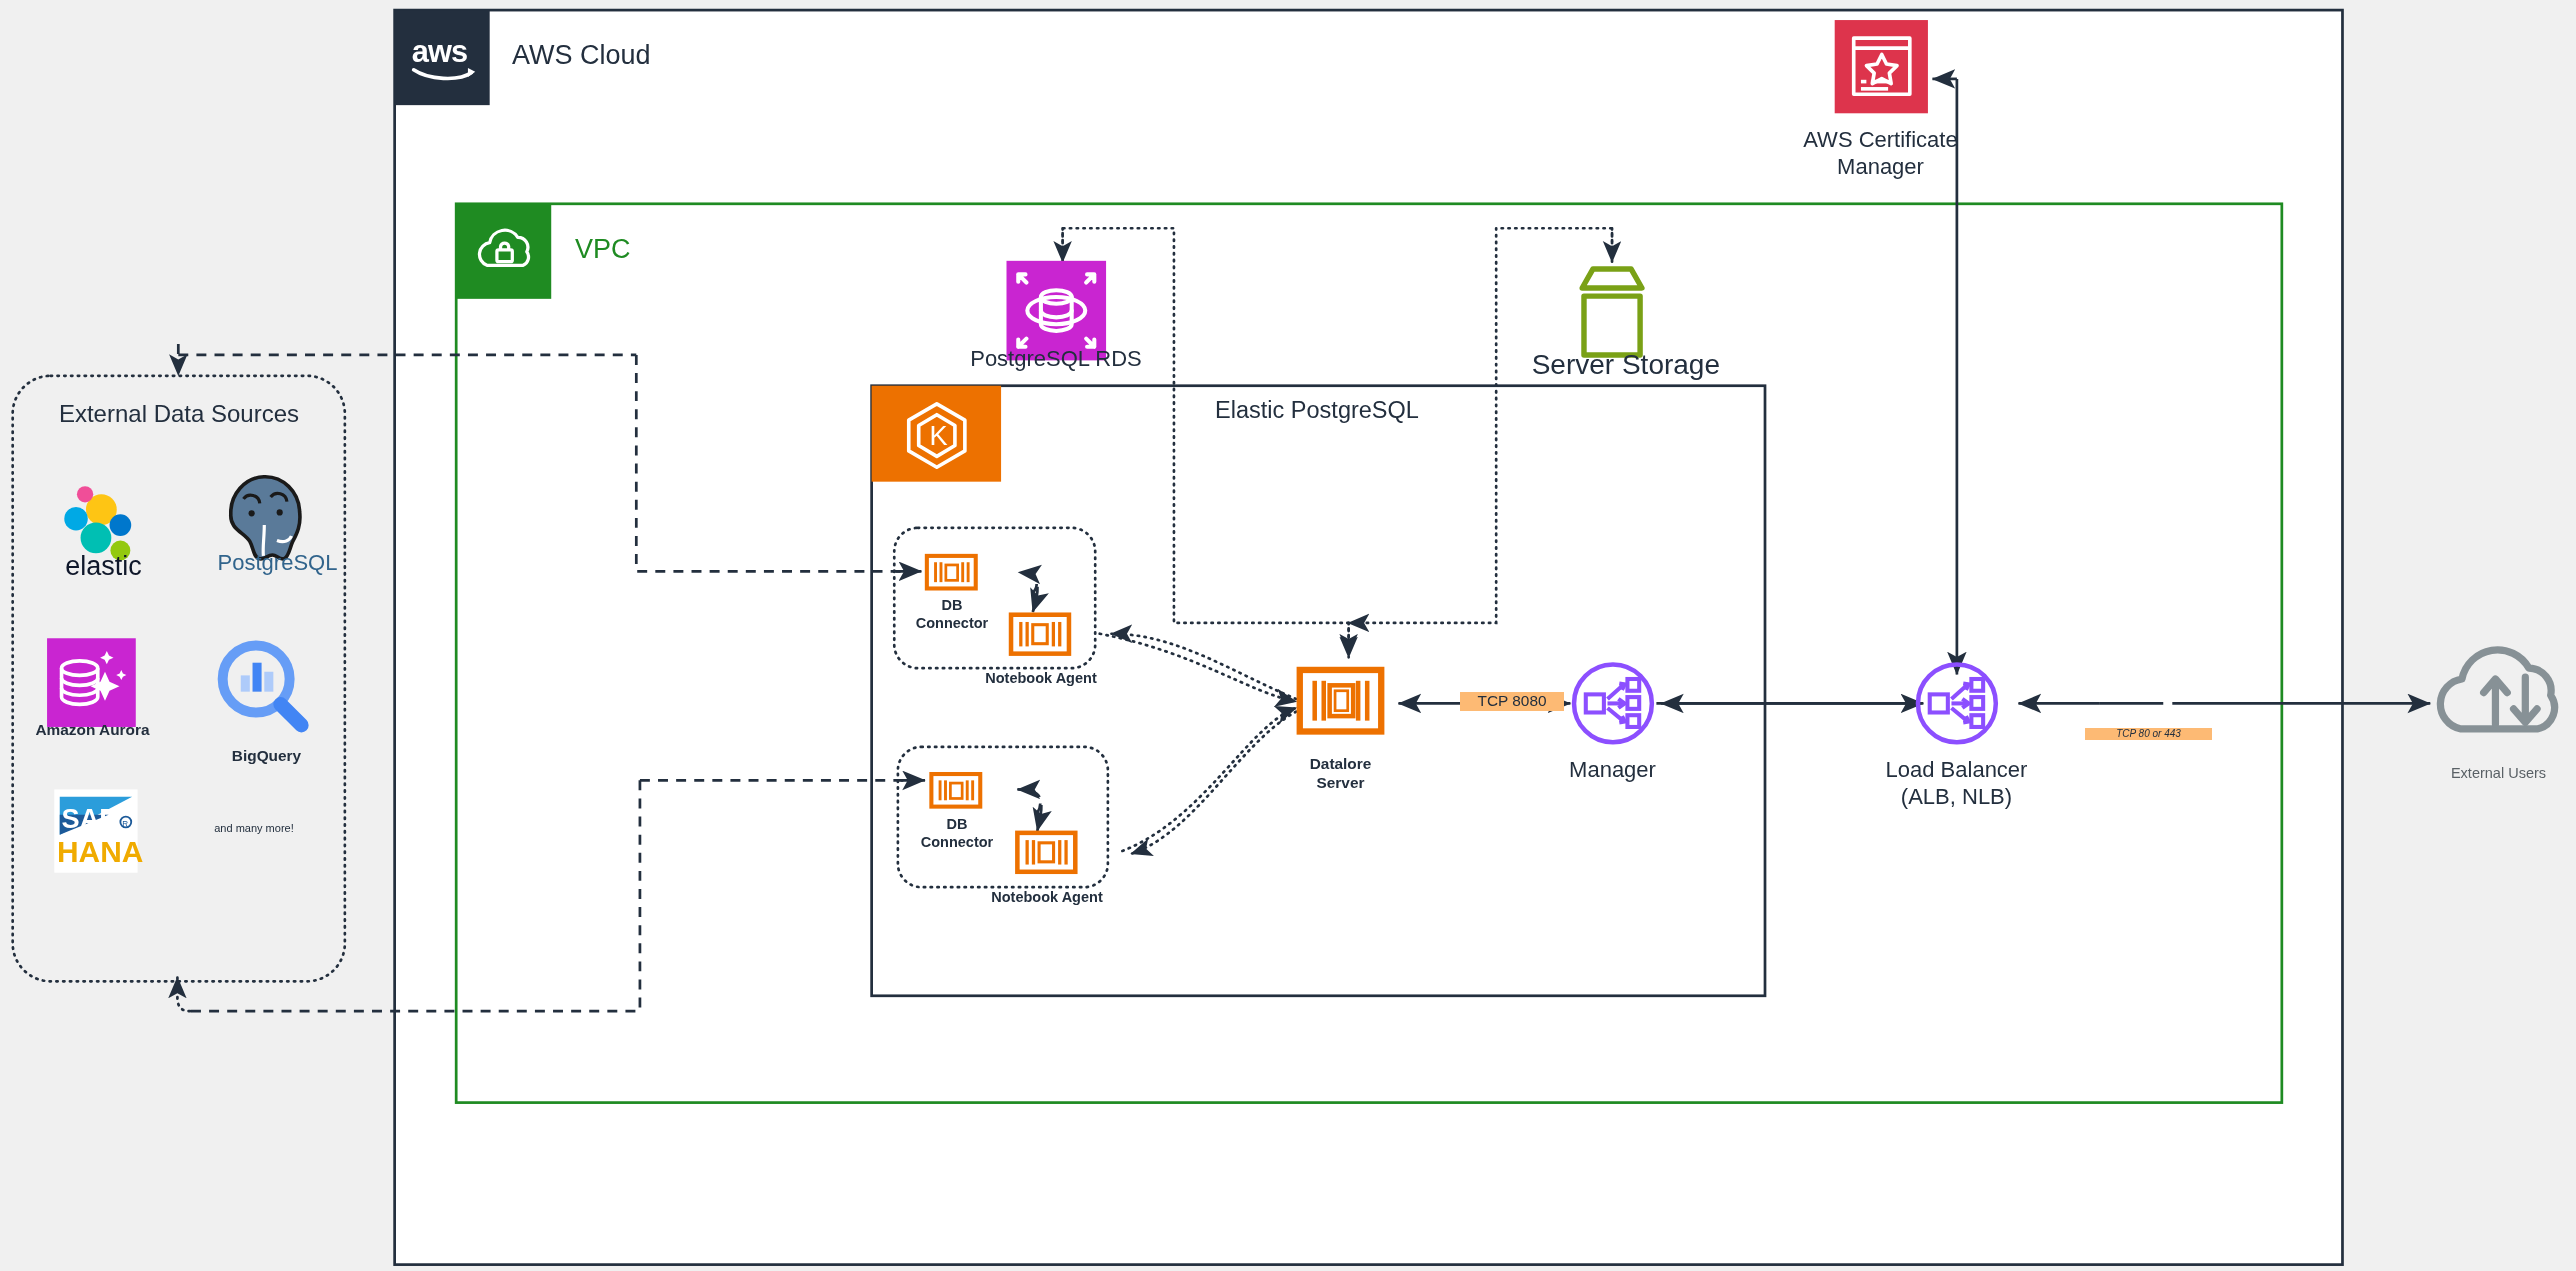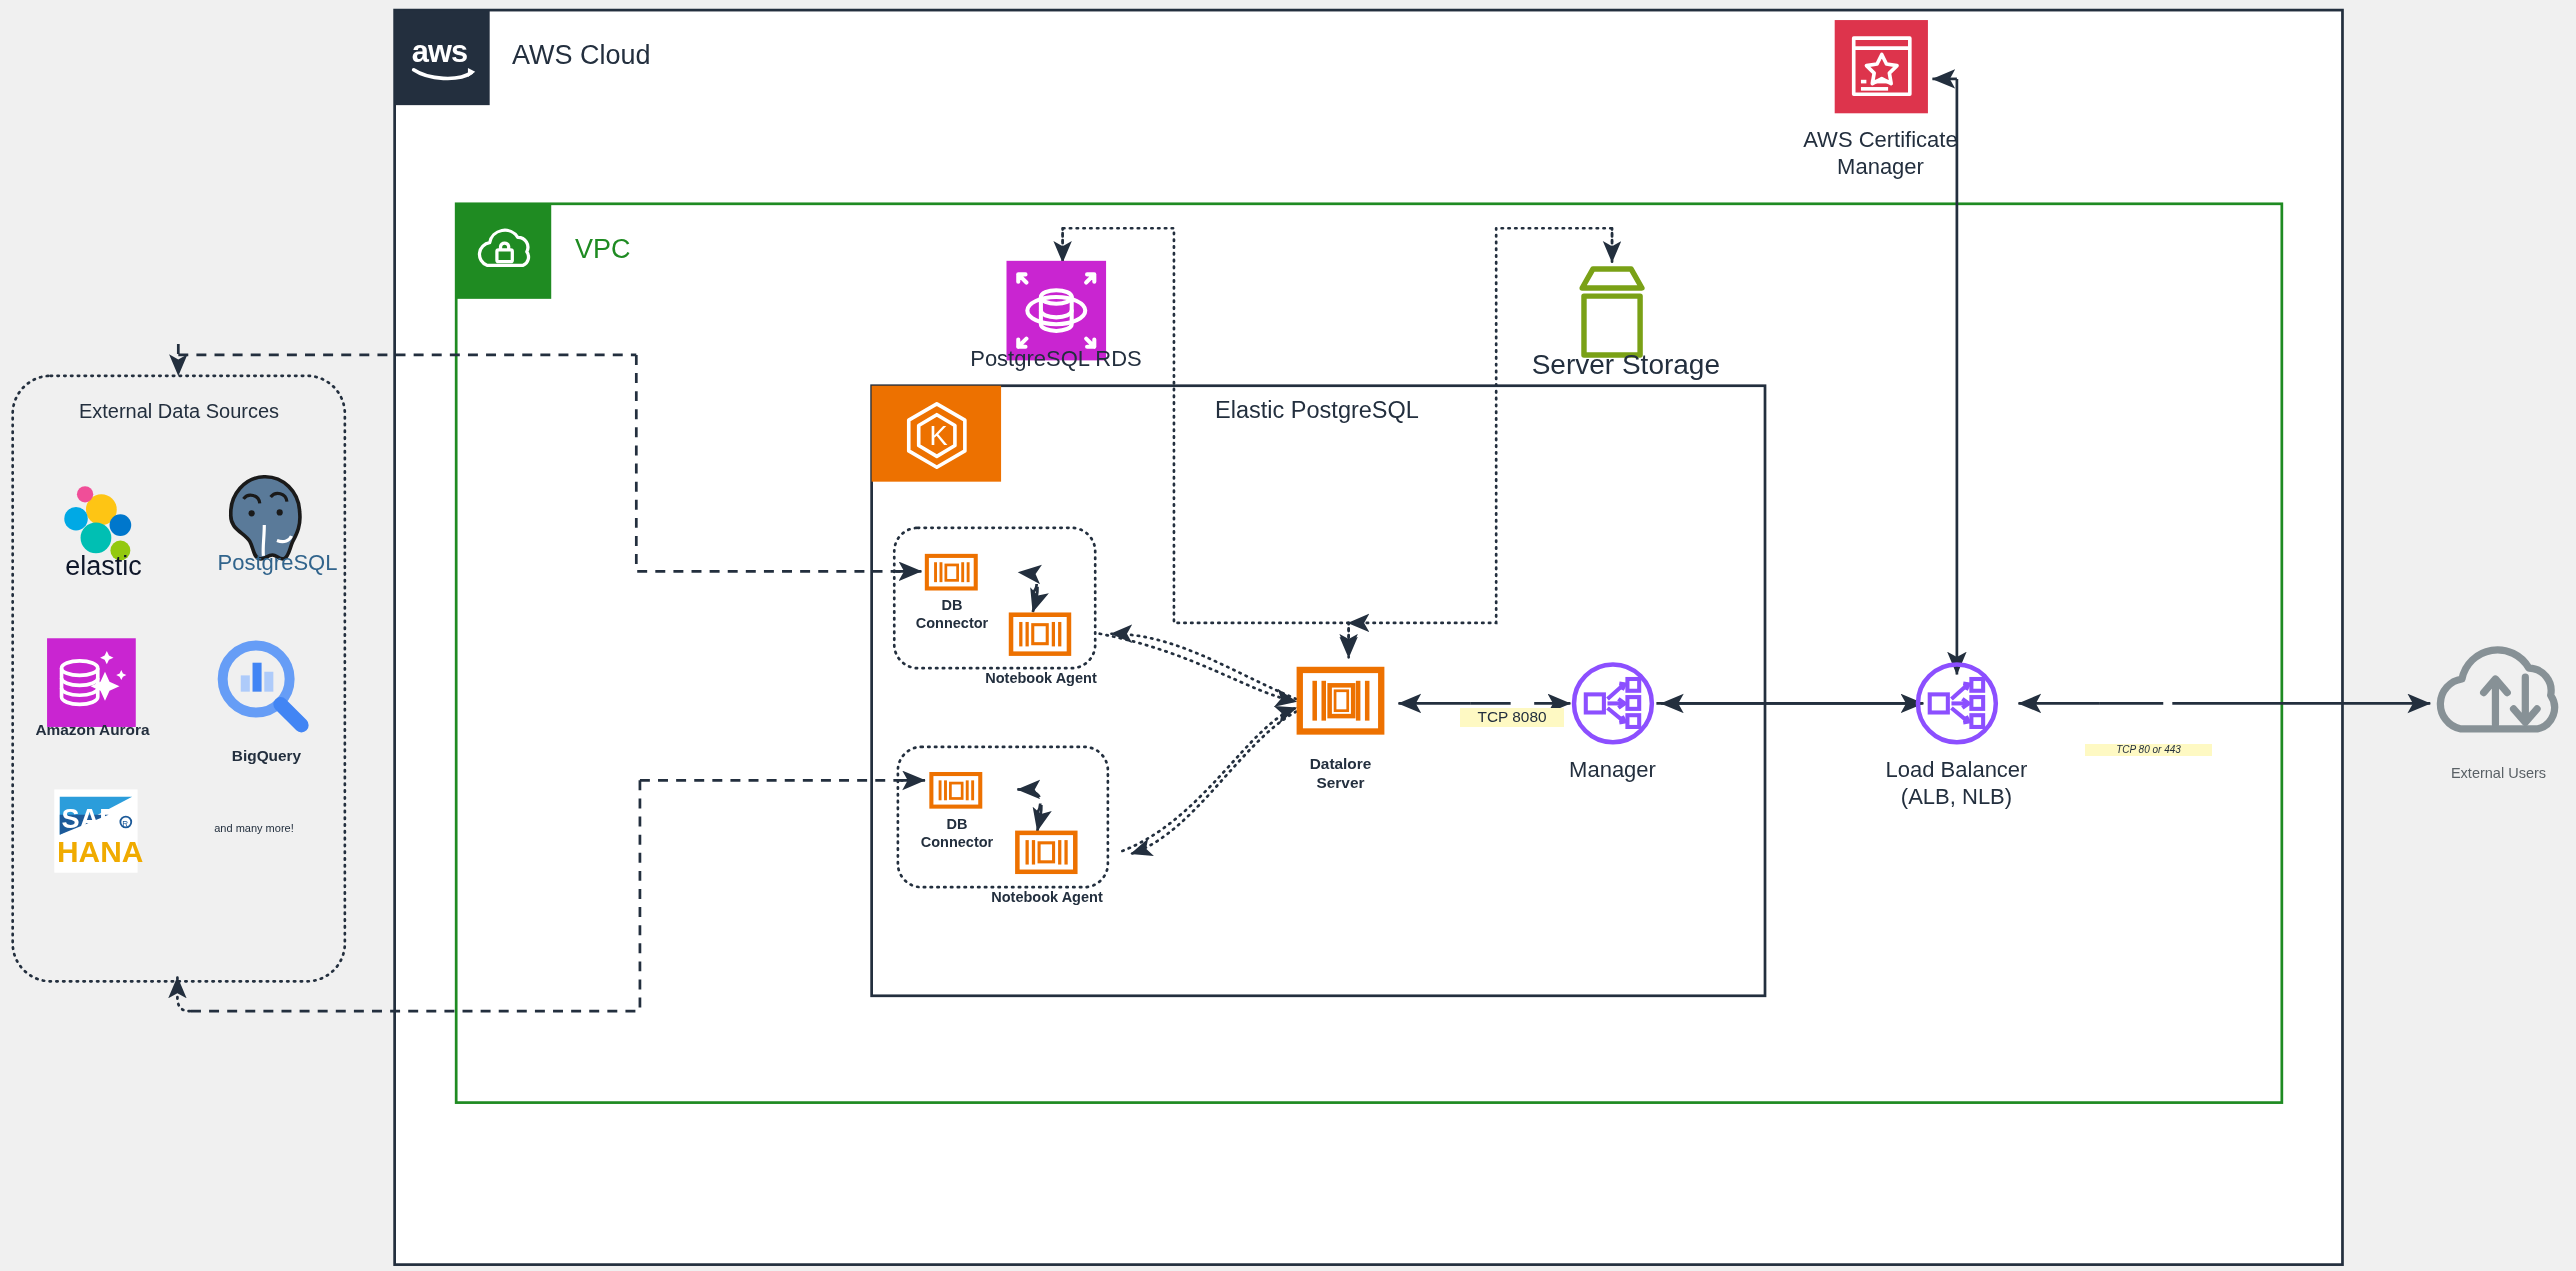--- a/index.html
+++ b/index.html
@@ -3,21 +3,21 @@
 <meta charset="utf-8">
 <style>
   html,body{margin:0;padding:0;background:#f0f0f0;}
   body{font-family:"Liberation Sans", sans-serif;}
   #canvas{position:relative;width:2576px;height:1272px;background:#f0f0f0;overflow:hidden;}
   svg.layer{position:absolute;left:0;top:0;width:2576px;height:1272px;}
   .lbl{position:absolute;text-align:center;color:#232f3e;line-height:1.22;white-space:pre-line;}
   .lbl-big{font-size:23.5px;}
   .lbl-bold{font-size:15.4px;font-weight:bold;}
   .lbl-small{font-size:11px;}
-  .lbl-edge{font-size:15.4px;color:#232f3e;background:#fef9c3;padding:0 4.5px;margin-top:16px;}
+  .lbl-edge{font-size:15.4px;color:#232f3e;background:#fdba74;padding:0 4.5px;}
   .box-title{position:absolute;font-size:27px;color:#232f3e;}
   .vpc-title{position:absolute;font-size:27px;color:#1f8b22;}
 </style>
 </head>
 <body>
 
 <div id="canvas">
 
 <svg class="layer" viewBox="0 0 2846 1405">
   <defs>
@@ -289,21 +289,21 @@
     <text x="135" y="913" font-family="'Liberation Sans', sans-serif" font-size="9" fill="#1c5a99">R</text>
   </g>
 </svg>
 
 <div class="box-title" style="left:512px; top:40px;">AWS Cloud</div>
 
 <div class="vpc-title" style="left:575px; top:234px;">VPC</div>
 
 <div class="lbl lbl-big" style="left:1127px; top:396px; width:380px;">Elastic PostgreSQL</div>
 
-<div class="lbl lbl-big" style="left:36px; top:399px; width:286px; font-size:20px;">External Data Sources</div>
+<div class="lbl lbl-big" style="left:36px; top:399px; width:286px; font-size:24px;">External Data Sources</div>
 
 <div class="lbl lbl-small" style="left:177px; top:822px; width:154px;">and many more!</div>
 
 <div class="lbl lbl-bold" style="left:40px; top:550px; width:127px; font-size:27px; font-weight:normal; color:#0f172a;">elastic</div>
 
 <div class="lbl" style="left:196px; top:550px; width:163px; font-size:22px; color:#31648c;">PostgreSQL</div>
 
 <div class="lbl lbl-bold" style="left:20px; top:721px; width:145px;">Amazon Aurora</div>
 
 <div class="lbl lbl-bold" style="left:203px; top:721px; width:127px;margin-top:26px;">BigQuery</div>

